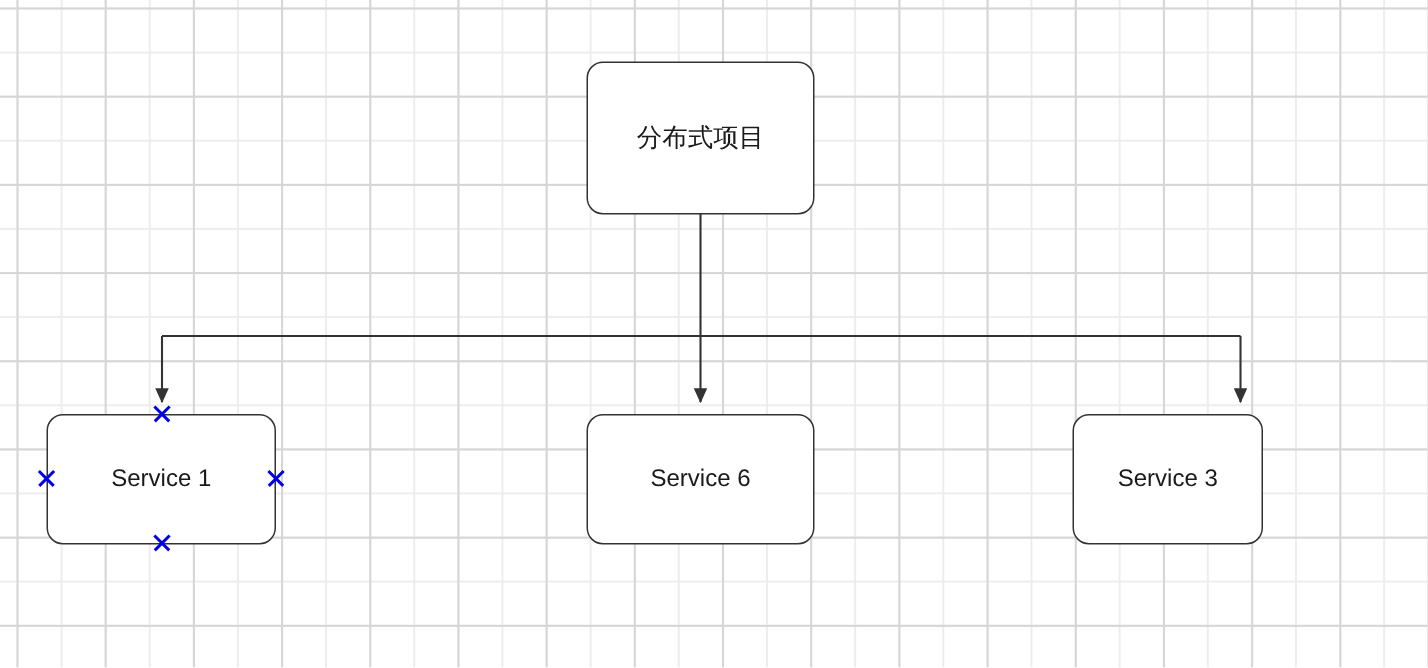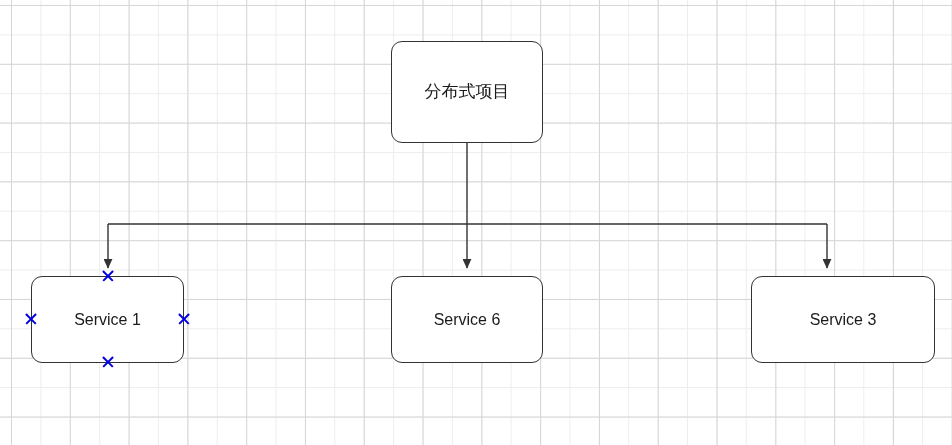--- a/index.html
+++ b/index.html
@@ -107,17 +107,17 @@
   </div>
   <div class="handle" style="left:108px; top:276px;"></div>
   <div class="handle" style="left:184px; top:319px;"></div>
   <div class="handle" style="left:108px; top:362px;"></div>
   <div class="handle" style="left:31px; top:319px;"></div>
 
   <div class="node" style="left:391px; top:276px; width:152px; height:87px;">
     <div class="node-line">Service 6</div>
   </div>
 
-  <div class="node" style="left:751px; top:276px; width:184px; height:87px;gap:28px;">
+  <div class="node" style="left:715px; top:276px; width:127px; height:87px;gap:28px;">
     <div class="node-line">Service 3</div>
   </div>
 
 </div>
 
 </body></html>

